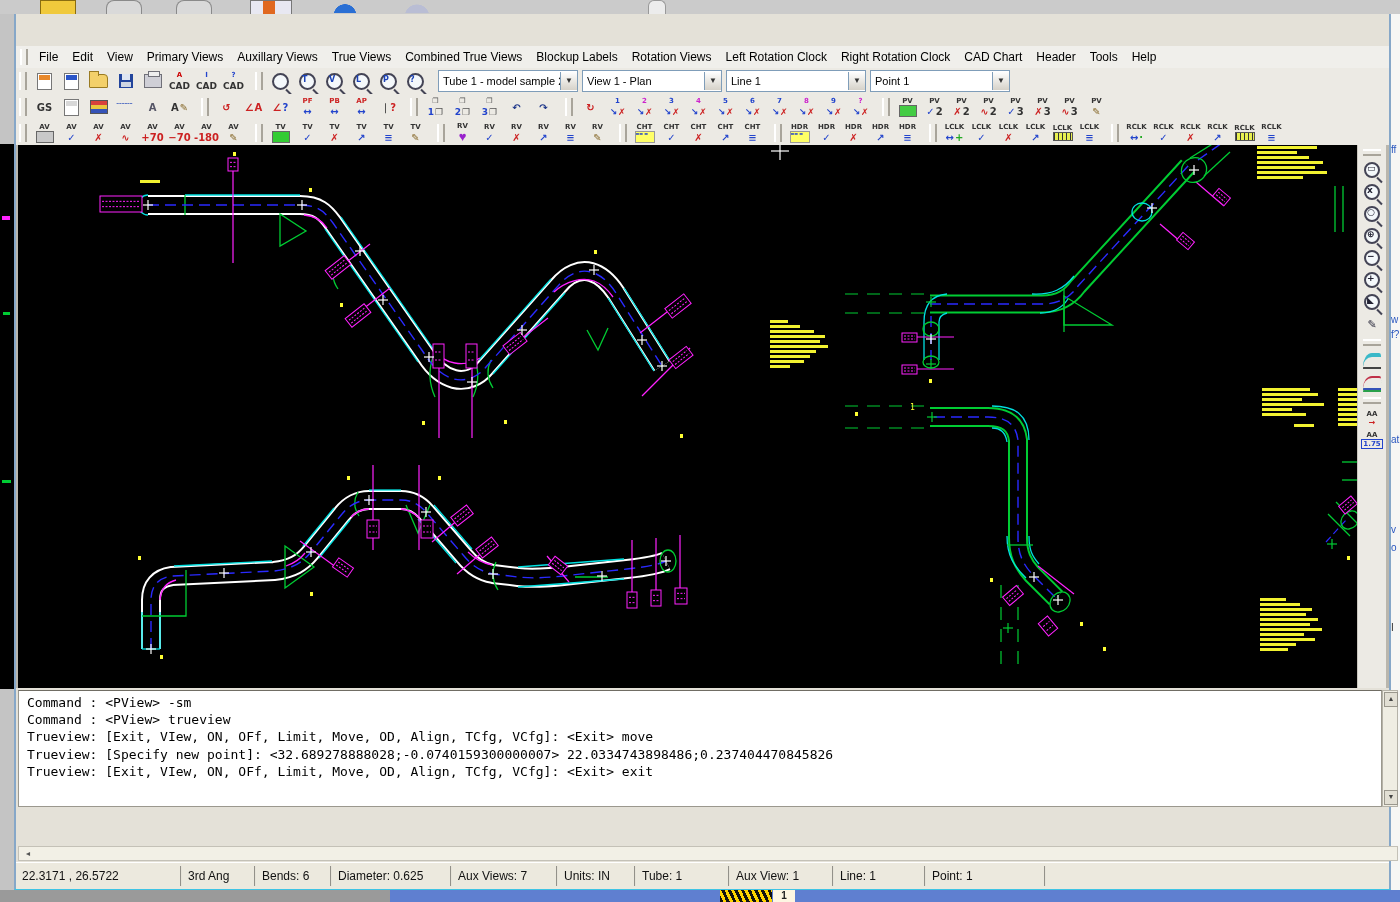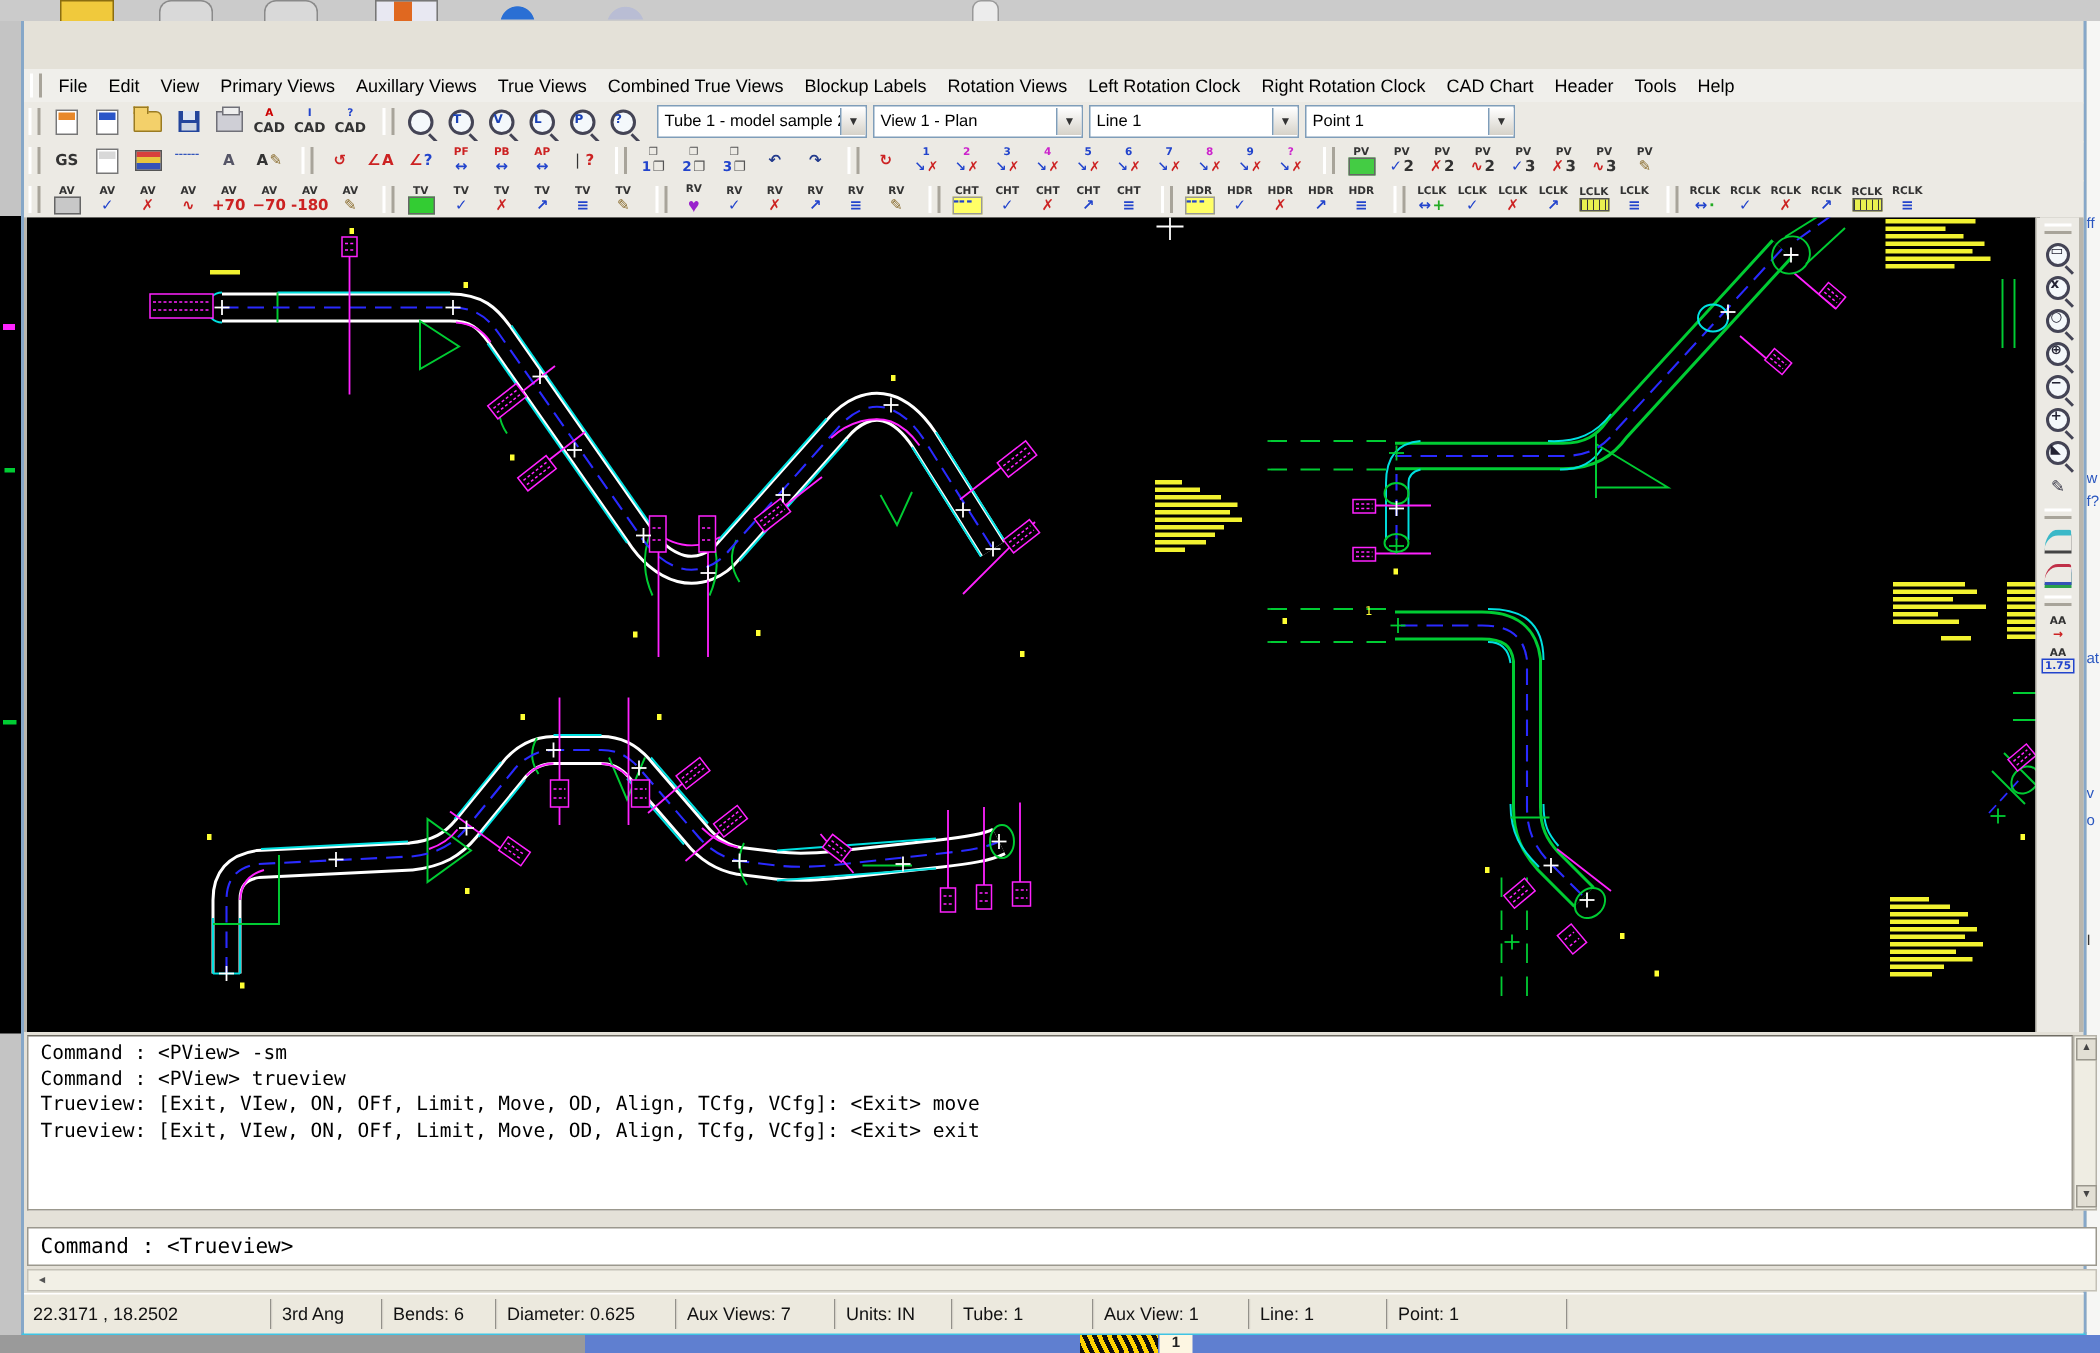--- a/index.html
+++ b/index.html
@@ -1002,35 +1002,35 @@
             <span class="b boxed">1.75</span>
           </span>
         </div>
       </div>
   </div>
 
   <div id="history" class="abs">
       <div>Command : &lt;PView&gt; -sm</div>
       <div>Command : &lt;PView&gt; trueview</div>
       <div>Trueview: [Exit, VIew, ON, OFf, Limit, Move, OD, Align, TCfg, VCfg]: &lt;Exit&gt; move</div>
+      <div>Trueview: [Specify new point]: &lt;32.689278888028;-0.0740159300000007&gt; 22.0334743898486;0.237404470845826</div>
       <div>Trueview: [Exit, VIew, ON, OFf, Limit, Move, OD, Align, TCfg, VCfg]: &lt;Exit&gt; exit</div>
     </div>
   <div id="vscroll" class="abs">
     <span class="sbtn" style="top:1px;">▲</span>
     <span class="sbtn" style="bottom:1px;">▼</span>
   </div>
 
-  <div id="prompt" class="abs">Command : &lt;Trueview&gt;</div>
 
   <div id="hscroll" class="abs">
     <span class="larr">◄</span>
   </div>
 
   <div id="statusbar" class="abs">
-      <span class="scell" style="width: 158px;">22.3171 , 18.2502</span>
+      <span class="scell" style="width: 158px;">22.3171 , 26.5722</span>
       <span class="scell" style="width: 66px;">3rd Ang</span>
       <span class="scell" style="width: 68px;">Bends: 6</span>
       <span class="scell" style="width: 112px;">Diameter: 0.625</span>
       <span class="scell" style="width: 98px;">Aux Views: 7</span>
       <span class="scell" style="width: 70px;">Units: IN</span>
       <span class="scell" style="width: 86px;">Tube: 1</span>
       <span class="scell" style="width: 96px;">Aux View: 1</span>
       <span class="scell" style="width: 84px;">Line: 1</span>
       <span class="scell" style="width: 112px;">Point: 1</span>
       <span class="scell" style="width: auto; flex: 1 1 0%; border-right: none;"></span>

